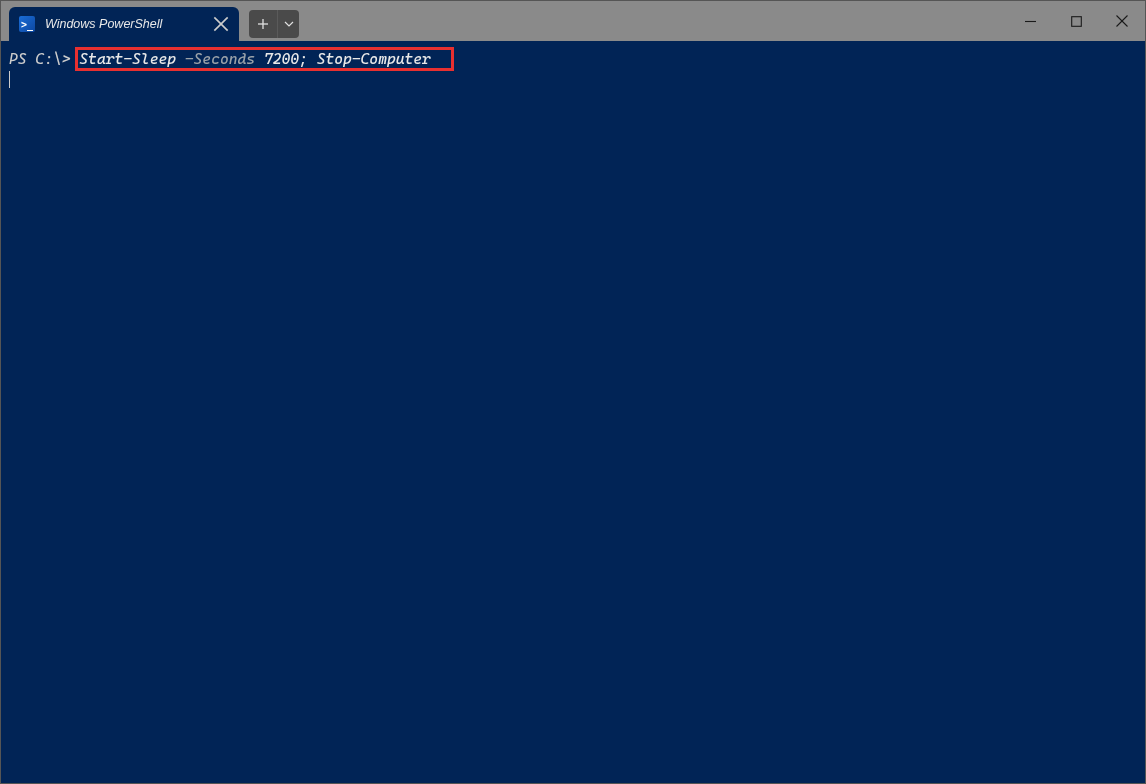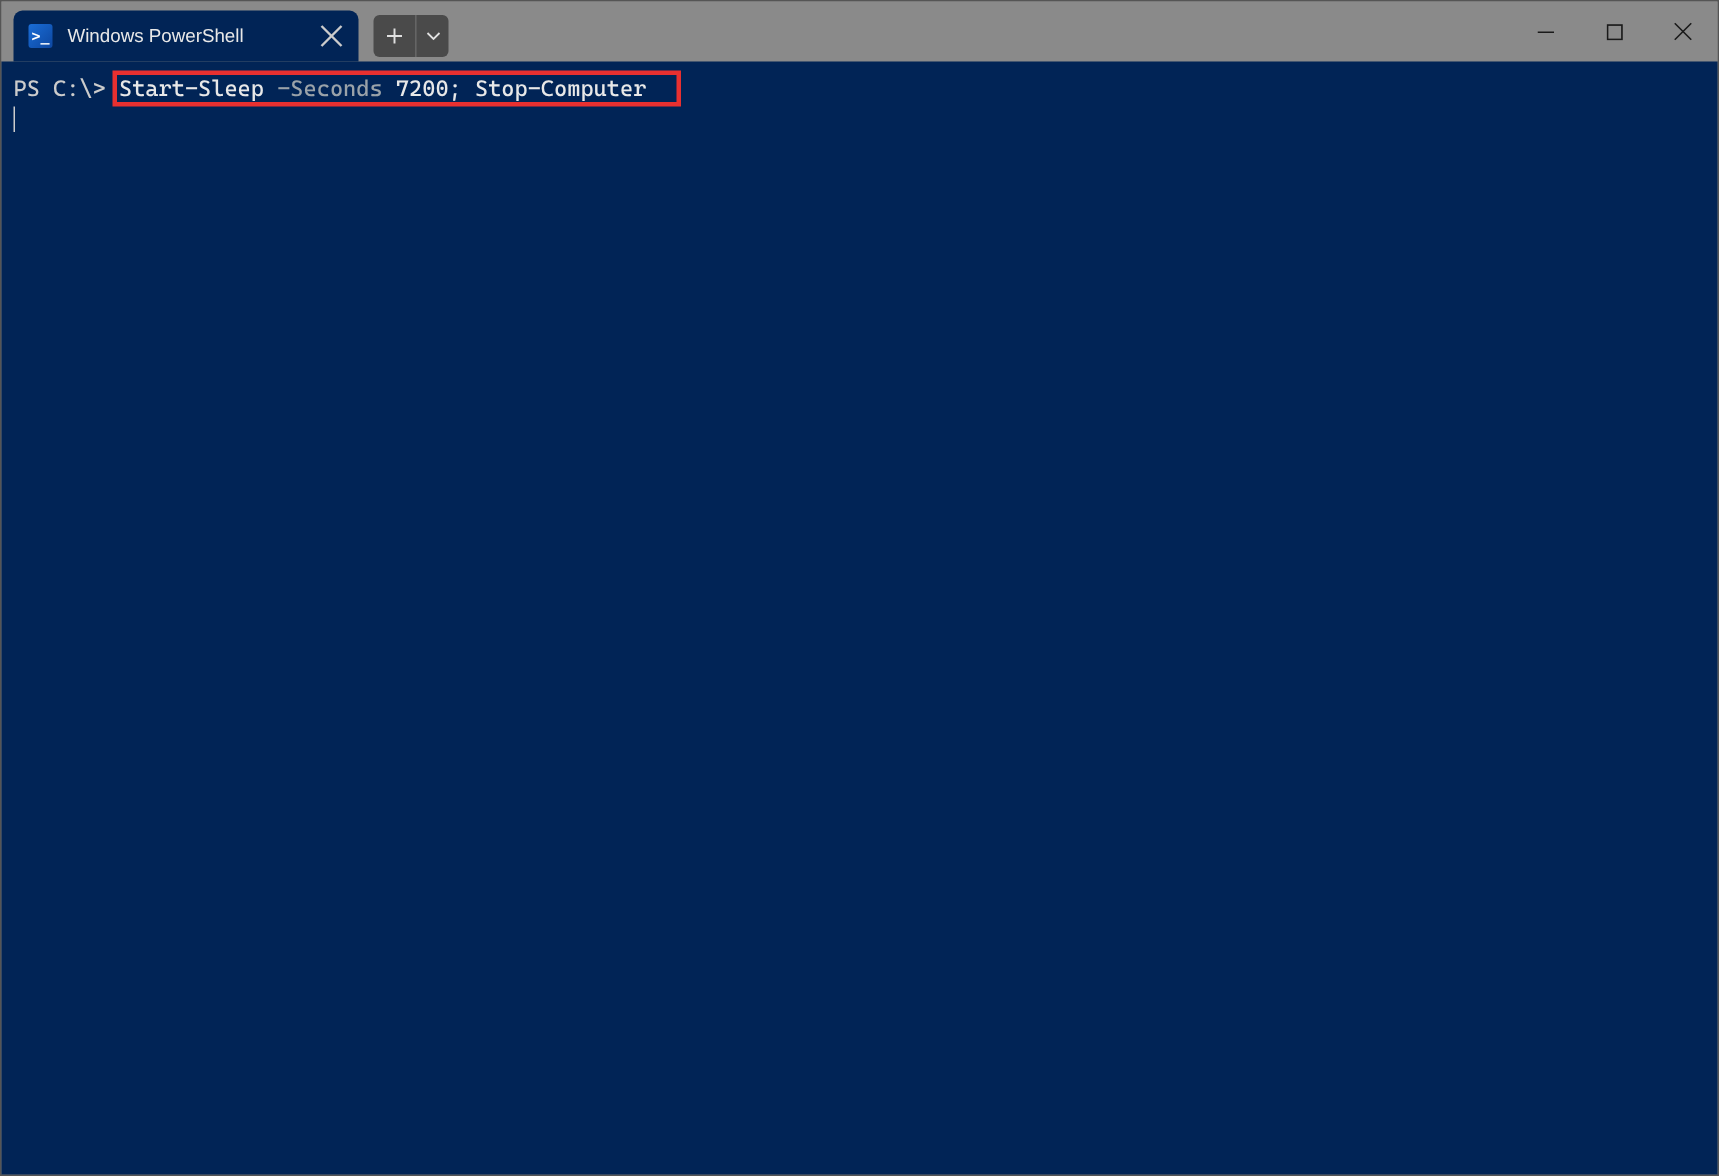--- a/index.html
+++ b/index.html
@@ -55,20 +55,21 @@
       display: flex;
       align-items: center;
       justify-content: center;
       color: #fff;
       font-size: 10px;
       font-weight: bold;
       font-family: monospace;
     }
     .tab-title {
       flex: 1;
+      font-style: italic;
     }
     .tab-close {
       width: 16px;
       height: 16px;
       display: flex;
       align-items: center;
       justify-content: center;
       color: #ccc;
       font-size: 14px;
       cursor: pointer;
@@ -130,20 +131,21 @@
       background: #012456;
       padding: 8px 8px;
       font-family: 'Cascadia Mono', 'Consolas', monospace;
       font-size: 15px;
       line-height: 1.35;
       color: #cccccc;
       position: relative;
     }
     .line {
       white-space: pre;
+      font-style: italic;
     }
     .prompt { color: #cccccc; }
     .cmd-white { color: #e8e8e8; }
     .cmd-param { color: #9aa2a9; }
     .highlight-box {
       position: absolute;
       border: 3px solid #e83030;
       pointer-events: none;
     }
     .cursor {

